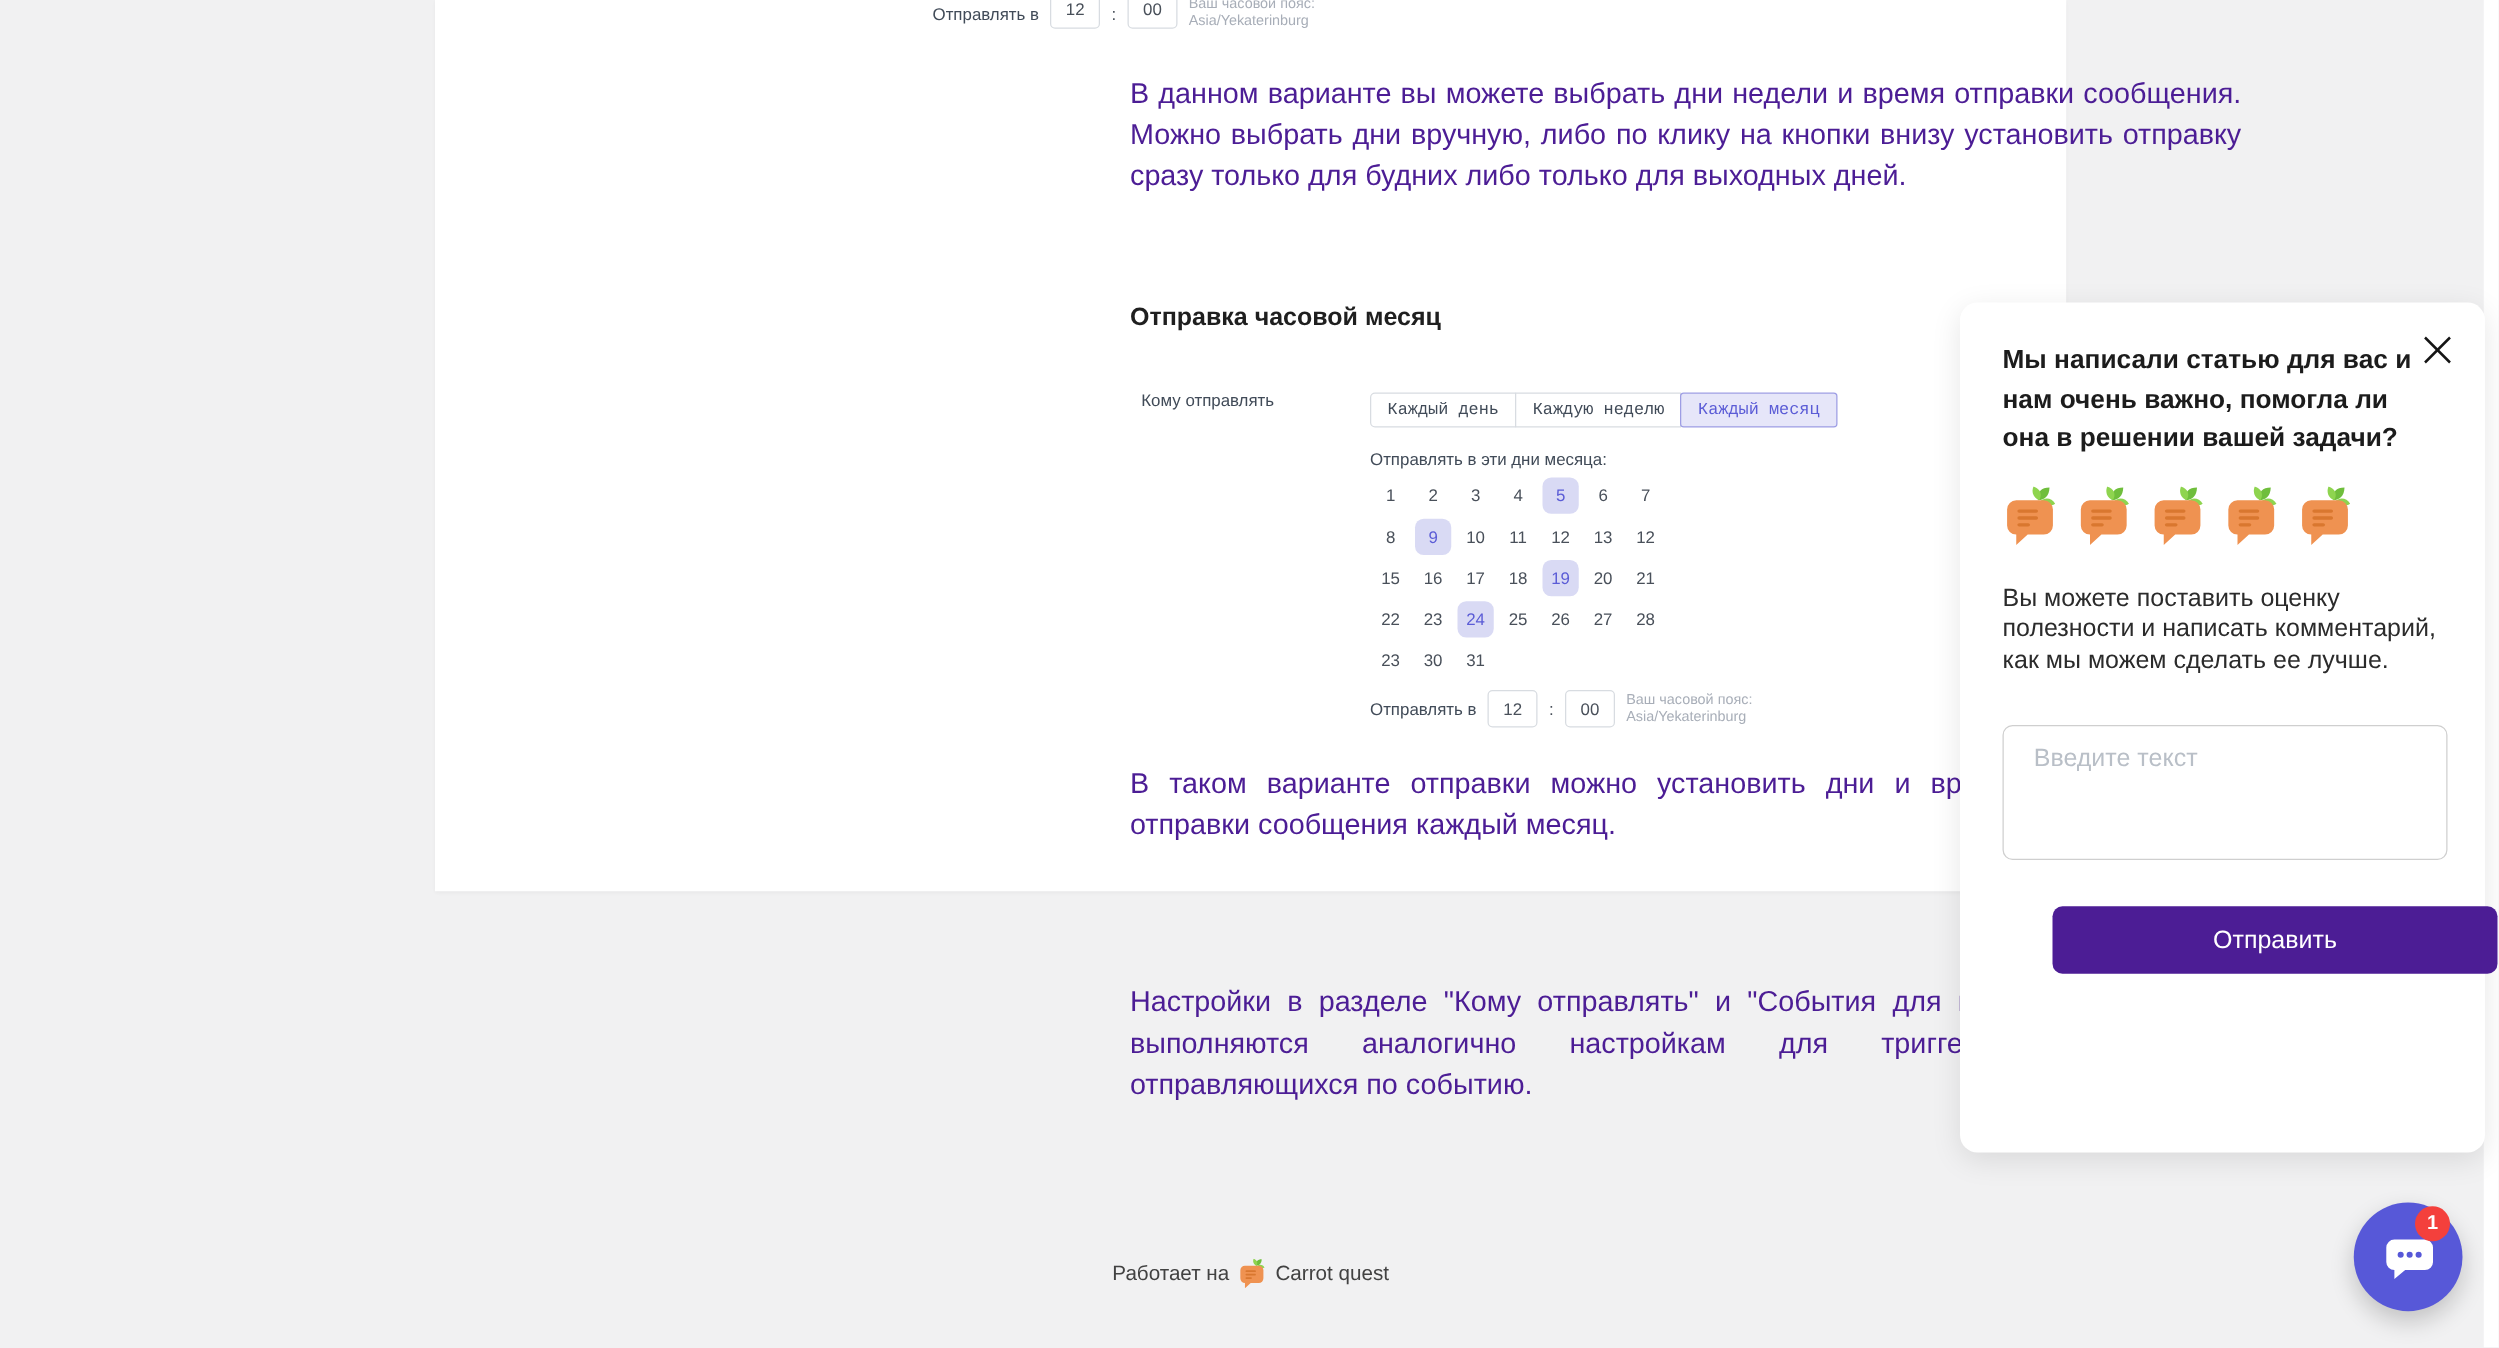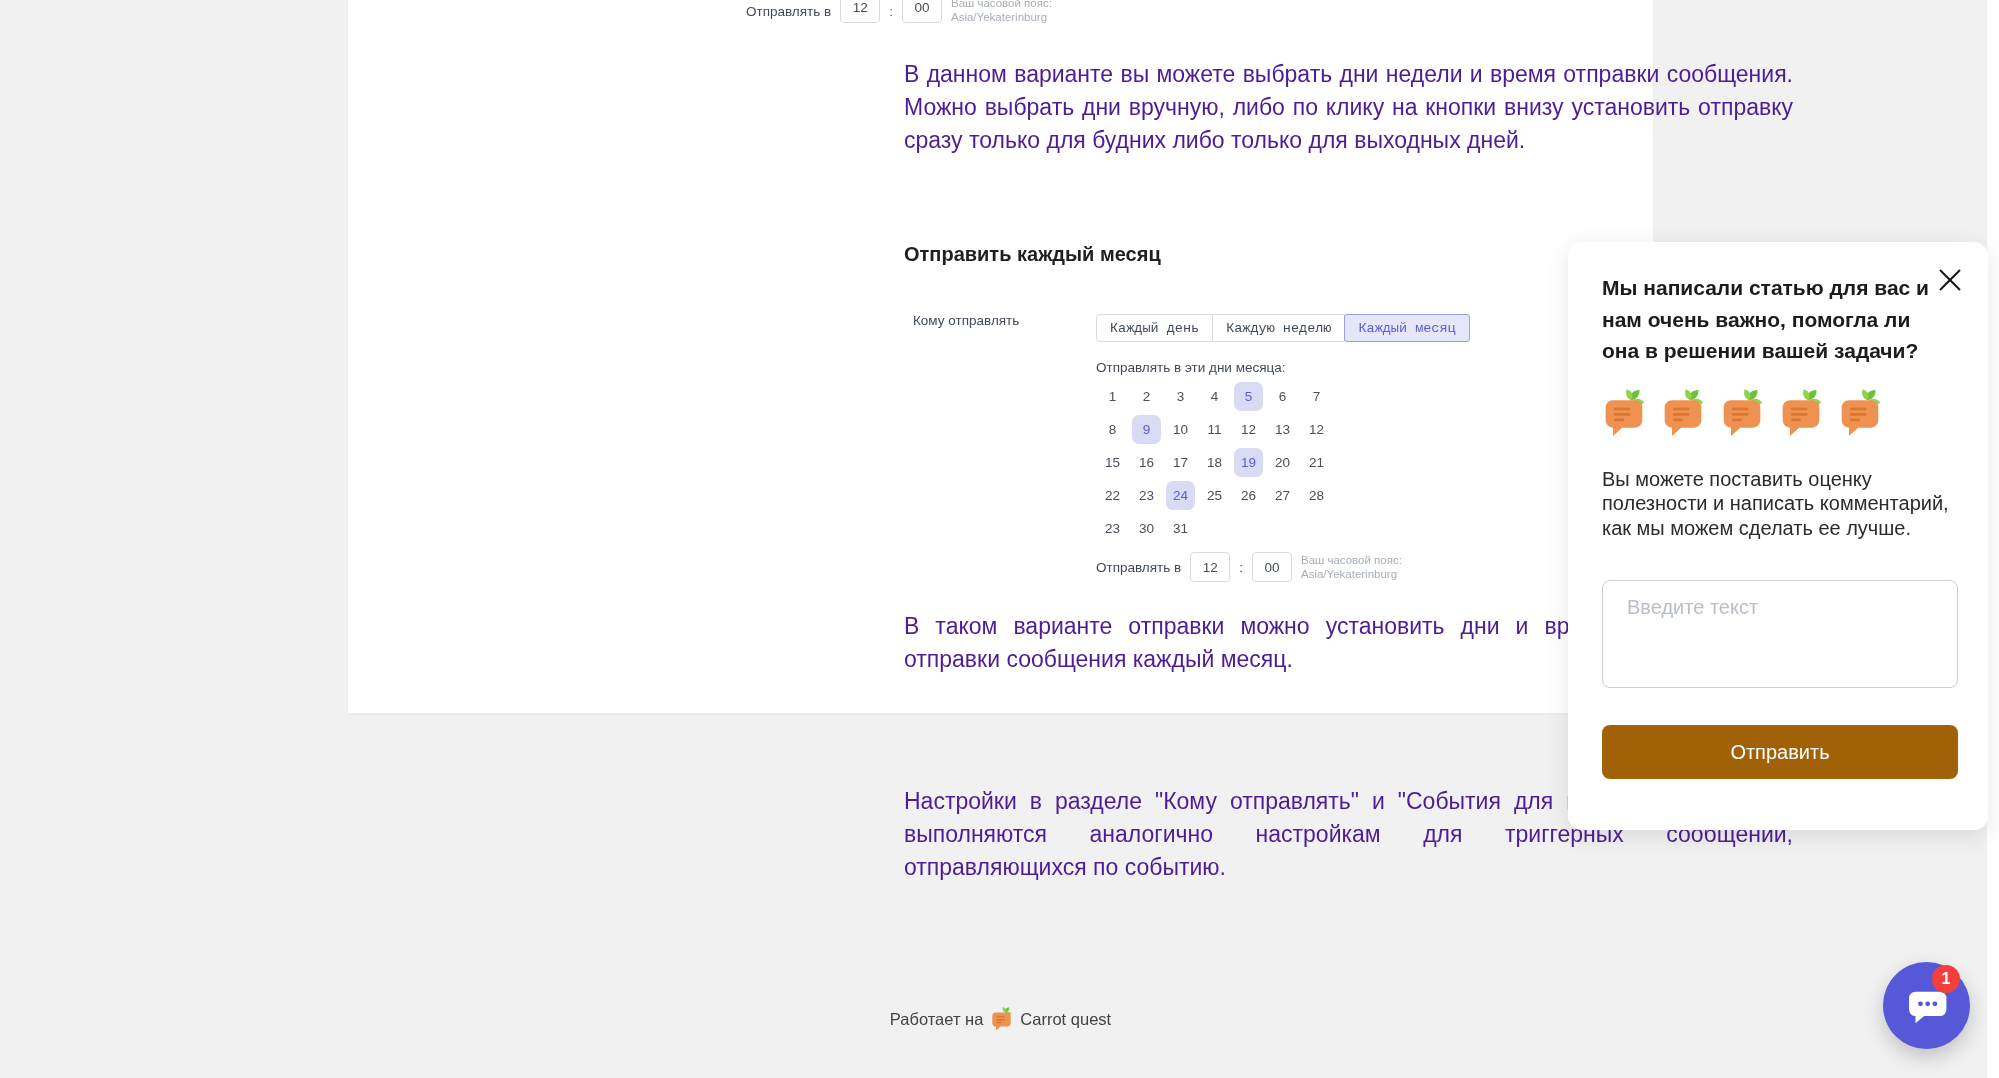--- a/index.html
+++ b/index.html
@@ -38,21 +38,21 @@
   .calendar { position:absolute; left:748px; top:380px; display:grid;
               grid-template-columns:repeat(7,34px); grid-auto-rows:33px; }
   .day { width:29px; height:29px; margin:2px; display:flex; align-items:center; justify-content:center;
          font-size:13.5px; color:#49505a; border-radius:7px; }
   .day.selected { background:#d9daf4; color:#5b5cd6; }
 
   .footer { position:absolute; left:348px; top:1007px; width:1305px; display:flex; align-items:center;
             justify-content:center; gap:7px; font-size:16.5px; color:#424242; }
 
   
-  .panel { position:absolute; left:1568px; top:242px; width:420px; height:588px; background:#fff;
+  .panel { position:absolute; left:1568px; top:242px; width:420px; height:680px; background:#fff;
            border-radius:14px; box-shadow:0 6px 24px rgba(0,0,0,0.10); padding:30px 32px 12px 34px; }
   .panel-title { font-size:21px; font-weight:bold; line-height:31.5px; color:#1c1c1c; padding-right:16px; }
   .close-btn { position:absolute; top:22px; right:22px; width:32px; height:32px; display:flex;
                align-items:center; justify-content:center; cursor:pointer; background:none; border:none; }
   .rating-row { margin-top:22px; display:flex; gap:15px; }
   .rating-row .carrot { width:44px; height:48px; display:inline-block; }
   .panel-body { margin-top:30px; font-size:20px; line-height:24.5px; color:#2b2b2b; }
   .panel textarea { margin-top:40px; width:356px; height:108px; border:1.5px solid #cfcfcf; border-radius:8px;
                     padding:15px 24px; font-size:20px; color:#333; font-family:"Liberation Sans",sans-serif;
                     resize:none; outline:none; display:block; }
@@ -83,21 +83,21 @@
     <span class="colon" style="padding-top:8px;">:</span>
     <span class="time-box" style="height:32px;">00</span>
     <span class="ss-muted" style="padding-top:6px;">
       <span>Ваш часовой пояс:</span><br>
       <span>Asia/Yekaterinburg</span>
     </span>
   </div>
 
   <p class="para" style="top:58px;">В данном варианте вы можете выбрать дни недели и время отправки сообщения. Можно выбрать дни вручную, либо по клику на кнопки внизу установить отправку сразу только для будних либо только для выходных дней.</p>
 
-  <div class="h2" style="top:243px;">Отправить каждый месяц</div>
+  <div class="h2" style="top:243px;">Отправка часовой месяц</div>
 
   <div>
     <span class="ss-label" style="position:absolute; left:565px; top:313px;">Кому отправлять</span>
 
     <div class="tabs">
         <div class="tab">Каждый день</div>
         <div class="tab">Каждую неделю</div>
         <div class="tab selected">Каждый месяц</div>
       </div>
 
@@ -224,21 +224,21 @@
           <path d="M32 12 C27 10 25 5 27 0 C33 2 35 7 32 12 Z" fill="#8ed44f"></path>
           <path d="M33 13 C37 9 43 10 46 15 C41 18 35 17 33 13 Z" fill="#8ed44f"></path>
           <path d="M12 12 h24 a8 8 0 0 1 8 8 v14 a8 8 0 0 1 -8 8 H22 l-10 9 v-9 a8 8 0 0 1 -8 -8 V20 a8 8 0 0 1 8 -8 z" fill="#ef9251"></path>
           <rect x="13" y="20" width="18" height="3" rx="1.5" fill="#d9772f"></rect>
           <rect x="13" y="26" width="18" height="3" rx="1.5" fill="#d9772f"></rect>
           <rect x="13" y="32" width="11" height="3" rx="1.5" fill="#d9772f"></rect>
         </svg></span>
     </div>
   <div class="panel-body">Вы можете поставить оценку полезности и написать комментарий, как мы можем сделать ее лучше.</div>
   <textarea placeholder="Введите текст" style=""></textarea>
-  <button class="submit-btn" style="background: #a16207;">Отправить</button>
+  <button class="submit-btn" style="background: #4c1d95; margin-left: 40px;">Отправить</button>
 </div>
 
 <div class="chat" style="background: rgb(87, 88, 216);">
   <svg width="46" height="46" viewBox="0 0 64 64">
     <path d="M18 12 h34 a9 9 0 0 1 9 9 v16 a9 9 0 0 1 -9 9 H30 l-12 10 v-10 a9 9 0 0 1 -9 -9 V21 a9 9 0 0 1 9 -9 z" fill="#ffffff" transform="translate(-2,0)"></path>
     <circle cx="23" cy="29" r="3.4" class="chat-dot" fill="#5758d8"></circle>
     <circle cx="33" cy="29" r="3.4" class="chat-dot" fill="#5758d8"></circle>
     <circle cx="43" cy="29" r="3.4" class="chat-dot" fill="#5758d8"></circle>
   </svg>
   <span class="chat-badge" style="background: rgb(244, 64, 60);">1</span>

